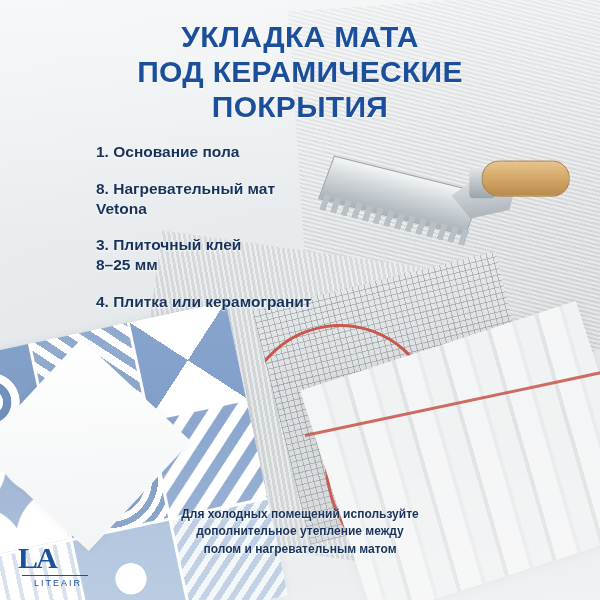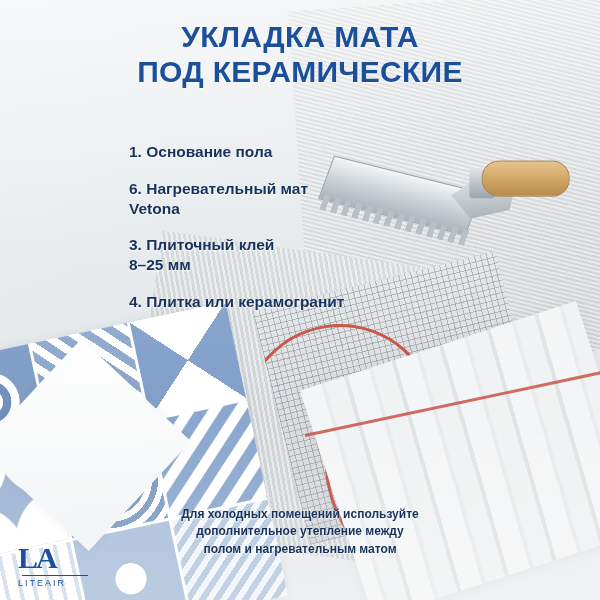--- a/index.html
+++ b/index.html
@@ -269,21 +269,20 @@
     top: 142px;
     width: 300px;
   }
   .step {
     color: #16325c;
     font-weight: bold;
     font-size: 15.5px;
     line-height: 1.28;
     margin-bottom: 17px;
     text-shadow: 0 1px 2px rgba(255,255,255,.95);
-    margin-left: 33px;
   }
   .step .sub { display: block; }
 
   .footnote {
     position: absolute;
     left: 60px;
     right: 60px;
     bottom: 42px;
     text-align: center;
     color: #16325c;
@@ -306,20 +305,21 @@
     font-family: "Liberation Serif", serif;
     font-size: 30px;
     line-height: 1;
     letter-spacing: -2px;
     font-weight: bold;
   }
   .logo .word {
     font-size: 9px;
     letter-spacing: 2px;
     margin-top: 2px;
+    padding-left: 16px;
   }
   .logo .rule {
     height: 1px;
     background: #1b4f9c;
     margin: 2px 4px 0;
   }
 </style>
 </head>
 <body>
 
@@ -359,28 +359,29 @@
     <div class="blade"></div>
     <div class="teeth"></div>
     <div class="shank"></div>
     <div class="ferrule"></div>
     <div class="handle"></div>
   </div>
 
   <div class="title">
     <span class="l2">УКЛАДКА МАТА</span>
     <span class="l2">ПОД КЕРАМИЧЕСКИЕ</span>
+    <span class="l2">ПОКРЫТИЯ</span>
   </div>
 
   <div class="steps">
     <div class="step">
       <span>1. Основание пола</span>
     </div>
     <div class="step">
-      <span>6. Нагревательный мат</span>
+      <span>8. Нагревательный мат</span>
       <span class="sub">Vetona</span>
     </div>
     <div class="step">
       <span>3. Плиточный клей</span>
       <span class="sub">8–25 мм</span>
     </div>
     <div class="step">
       <span>4. Плитка или керамогранит</span>
     </div>
   </div>

